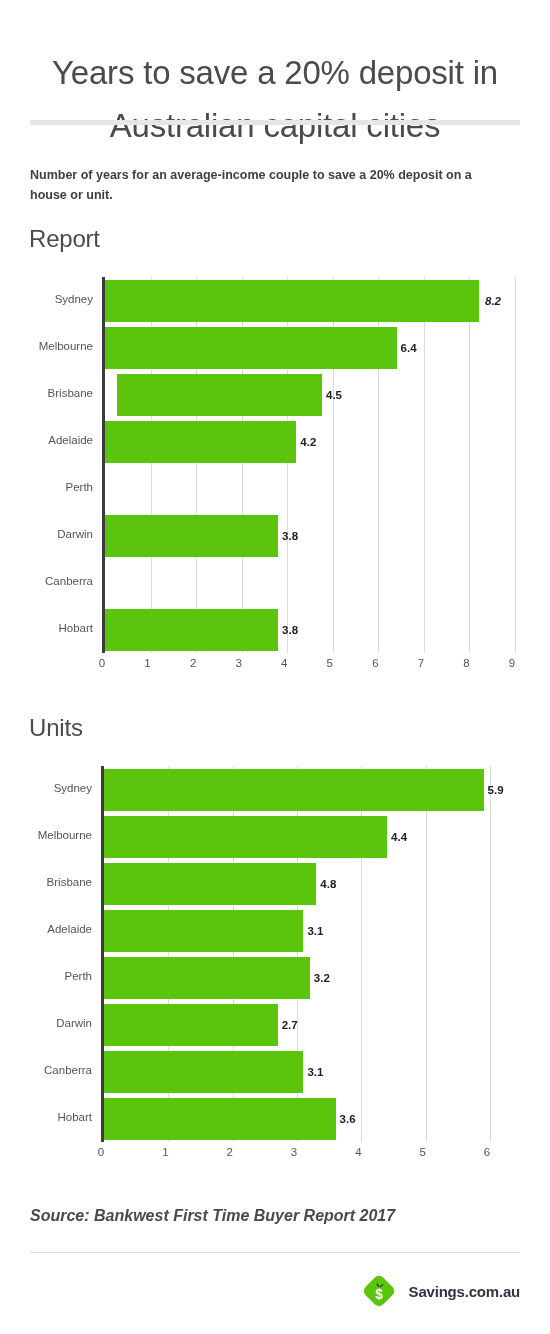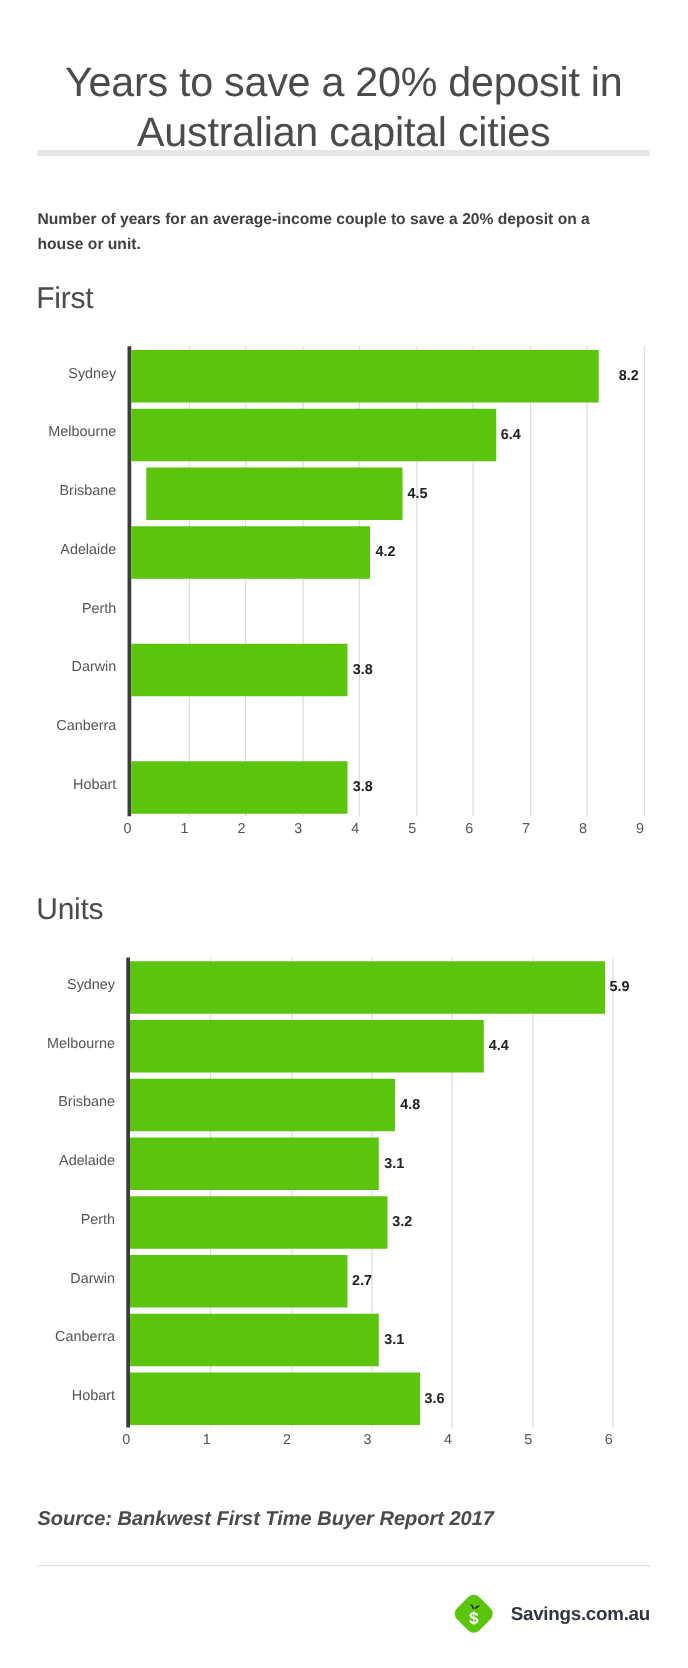--- a/index.html
+++ b/index.html
@@ -10,21 +10,21 @@
     color:#4a4a4a;
     overflow:hidden;
     position:relative;
   }
   .page{position:relative;width:550px;height:1334px;}
 
   
   .title{
     position:absolute;left:20px;top:24px;width:510px;
     text-align:center;
-    font-size:33px;line-height:40px;font-weight:400;
+    font-size:33px;line-height:53px;font-weight:400;
     color:#4b4b4b;
     letter-spacing:-0.2px;
   }
   .title-rule{
     position:absolute;left:30px;top:120px;width:490px;height:5px;
     background:#e6e6e6;
   }
   .subtitle{
     position:absolute;left:30px;top:152px;width:475px;
     font-size:12.5px;line-height:20px;font-weight:700;
@@ -100,38 +100,38 @@
 </style>
 </head>
 <body>
 
 <div class="page">
 
   <h1 class="title">Years to save a 20% deposit in Australian capital cities</h1>
   <div class="title-rule"></div>
   <p class="subtitle">Number of years for an average-income couple to save a 20% deposit on a house or unit.</p>
 
-  <div class="section-heading" id="houses-heading">First</div>
+  <div class="section-heading" id="houses-heading">Report</div>
   <div class="chart" id="houses-chart">
       <div class="plot" style="left: 102px; width: 410px; height: 376px;">
         <div class="gridlines">
           <div class="gridline" style="left: 45.5556px;"></div>
           <div class="gridline" style="left: 91.1111px;"></div>
           <div class="gridline" style="left: 136.667px;"></div>
           <div class="gridline" style="left: 182.222px;"></div>
           <div class="gridline" style="left: 227.778px;"></div>
           <div class="gridline" style="left: 273.333px;"></div>
           <div class="gridline" style="left: 318.889px;"></div>
           <div class="gridline" style="left: 364.444px;"></div>
           <div class="gridline" style="left: 410px;"></div>
         </div>
         <div class="rows">
           <div class="row" style="top: 2.5px; height: 42px;">
             <div class="bar" style="width: 373.556px; background: rgb(91, 196, 13);"></div>
-            <div class="bar-value" style="left: 390px;">8.2</div>
+            <div class="bar-value" style="left: 380px; font-style: italic;">8.2</div>
           </div>
           <div class="row" style="top: 49.5px; height: 42px;">
             <div class="bar" style="width: 291.556px; background: rgb(91, 196, 13);"></div>
             <div class="bar-value" style="left: 295.556px;">6.4</div>
           </div>
           <div class="row" style="top: 96.5px; height: 42px; margin-left: 12px;">
             <div class="bar" style="width: 205px; background: rgb(91, 196, 13);"></div>
             <div class="bar-value" style="left: 209px;">4.5</div>
           </div>
           <div class="row" style="top: 143.5px; height: 42px;">

